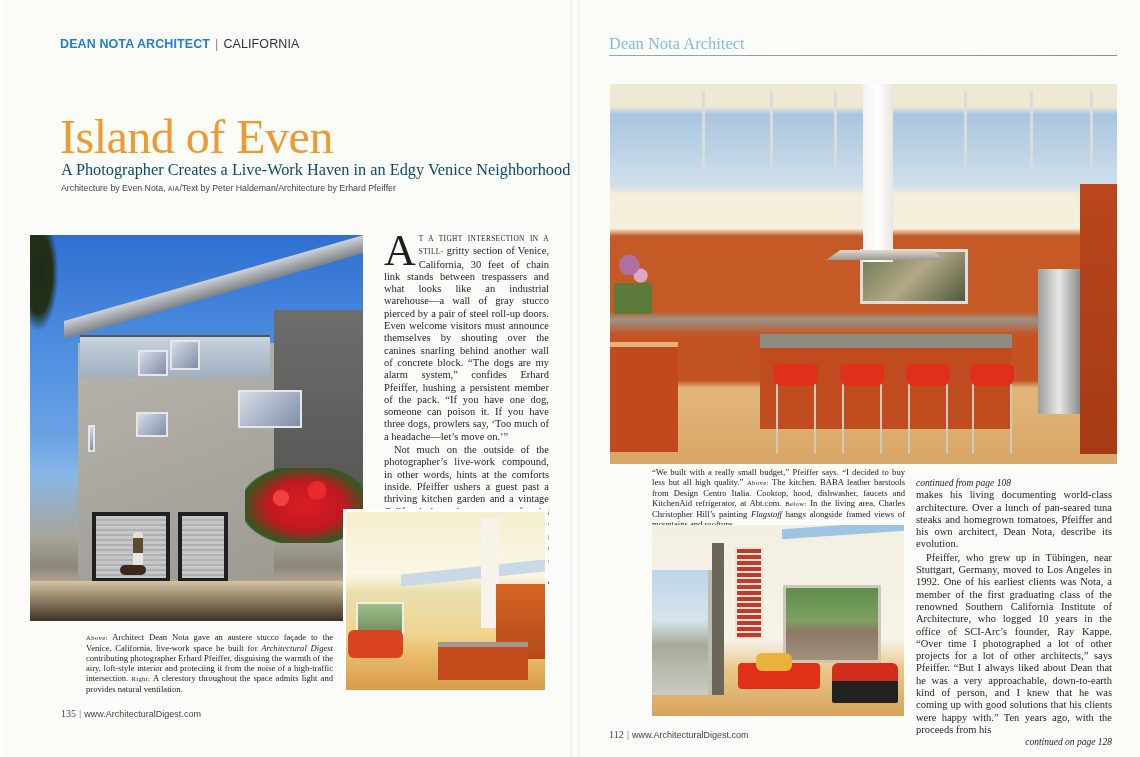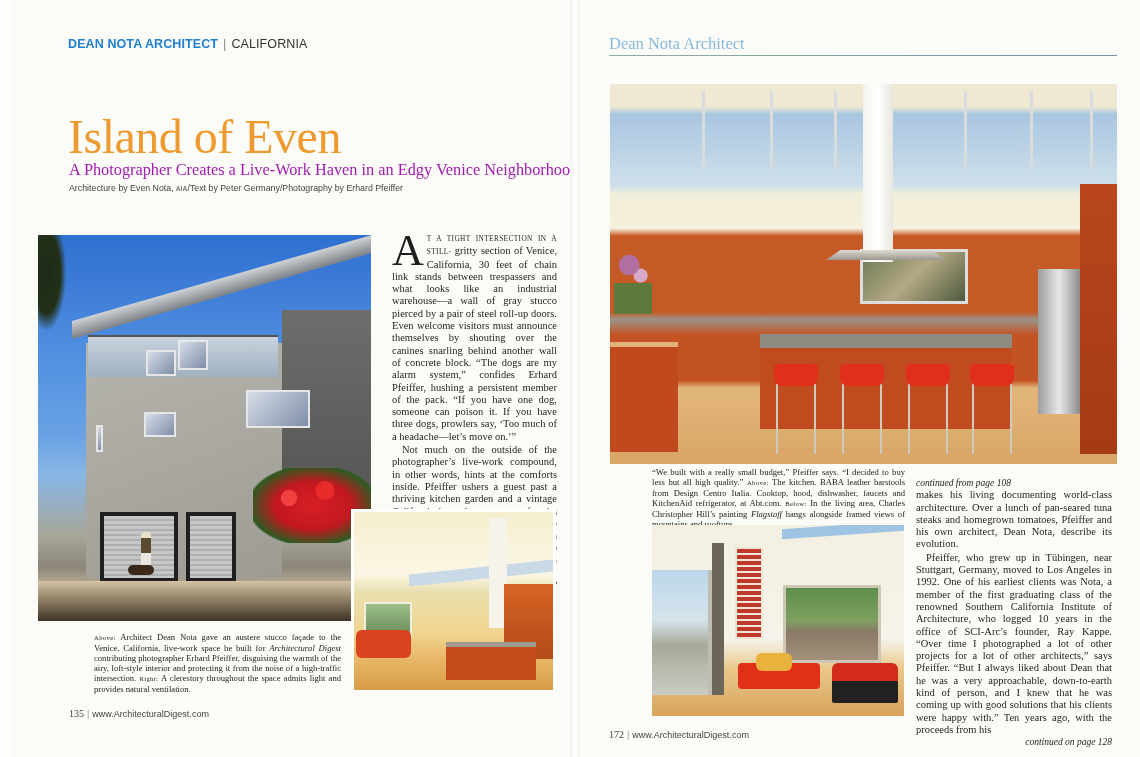--- a/index.html
+++ b/index.html
@@ -1,31 +1,31 @@
 <!DOCTYPE html>
 <html><head>
 <meta charset="utf-8">
 <style>
   * { box-sizing: border-box; margin: 0; padding: 0; }
   html, body { width: 1140px; height: 757px; overflow: hidden; background: #fdfdfc; }
   body { position: relative; font-family: "Liberation Serif", "DejaVu Serif", serif; color: #1a1a1a; }
   .spread { position: absolute; inset: 0; }
   .page { position: absolute; top: 0; height: 757px; background: #fbfbf8; }
-  .page-left { left: 12px; width: 570px; padding-left: 20px; }
+  .page-left { left: 4px; width: 570px; padding-left: 20px; }
   .page-right { left: 580px; width: 560px; }
   .gutter { position: absolute; left: 570px; top: 0; width: 10px; height: 757px; background: linear-gradient(90deg,#f0f0ee,#ffffff 50%,#f2f2f0); }
 
   
   .section-head { position: absolute; left: 56px; top: 37px; font-family: "Liberation Sans", "DejaVu Sans", sans-serif; font-size: 12.5px; font-weight: bold; letter-spacing: 0.1px; }
   .section-head .brand { color: #1f7fd0; }
   .section-head .sep { color: #888; font-weight: normal; margin: 0 5px; }
   .section-head .region { color: #333; font-weight: normal; }
 
   .title { position: absolute; left: 56px; top: 113px; font-size: 48px; color: #ee9a2e; font-weight: normal; letter-spacing: -0.5px; line-height: 1; }
-  .subtitle { position: absolute; left: 57px; top: 160px; font-size: 16.3px; color: #a21caf; text-align: center; }
+  .subtitle { position: absolute; left: 57px; top: 160px; font-size: 16.3px; color: #0c4a6e; text-align: center; }
   .credits { position: absolute; left: 57px; top: 183px; font-family: "Liberation Sans", "DejaVu Sans", sans-serif; font-size: 8.8px; color: #444; }
   .credits .aia { font-size: 6.5px; letter-spacing: 0.3px; }
 
   
   .photo { position: absolute; overflow: hidden; }
   .photo-exterior { left: 26px; top: 235px; width: 333px; height: 386px;
     background: linear-gradient(180deg,#2f6fd0 0%,#4f8fe0 30%,#6aa2e4 52%,#87b6e6 62%,#a8a699 78%,#8c867a 86%,#cdbd9f 93%,#b9a883 100%); }
   .ext-tree { position: absolute; left: 0; top: 0; width: 28px; height: 95px; background: radial-gradient(ellipse at 30% 40%,#1e2a18 0%,#233018 50%,transparent 72%); }
   .ext-roof { position: absolute; left: 34px; top: 86px; width: 300px; height: 18px; background: linear-gradient(180deg,#cfd2d5,#7c8288); transform: skewY(-16deg); transform-origin: left bottom; }
   .ext-wall { position: absolute; left: 48px; top: 108px; width: 196px; height: 235px; background: linear-gradient(160deg,#b5b4ad,#9d9b94); }
@@ -106,21 +106,21 @@
 <div class="spread">
 
   <div class="page page-left">
     <div class="section-head">
       <span class="brand">DEAN NOTA ARCHITECT</span><span class="sep">|</span><span class="region">CALIFORNIA</span>
     </div>
 
     <h1 class="title">Island of Even</h1>
     <div class="subtitle">A Photographer Creates a Live-Work Haven in an Edgy Venice Neighborhood</div>
     <div class="credits">
-      <span>Architecture by Even Nota, </span><span class="aia">AIA</span><span>/Text by Peter Germany/Photography by Erhard Pfeiffer</span>
+      <span>Architecture by Even Nota, </span><span class="aia">AIA</span><span>/Text by Peter Haldeman/Architecture by Erhard Pfeiffer</span>
     </div>
 
     <div class="photo photo-exterior">
       <div class="ext-tree"></div>
       <div class="ext-side"></div>
       <div class="ext-wall"></div>
       <div class="ext-upper-glass"></div>
       <div class="ext-roof"></div>
       <div class="ext-window" style="left:108px;top:115px;width:30px;height:26px;"></div>
       <div class="ext-window" style="left:140px;top:105px;width:30px;height:30px;"></div>
@@ -204,15 +204,15 @@
   </div>
 
   <div class="body-text col-right">
     <span class="cont-from">continued from page 108</span>
     <p>makes his living documenting world-class architecture. Over a lunch of pan-seared tuna steaks and homegrown tomatoes, Pfeiffer and his own architect, Dean Nota, describe its evolution.</p>
     <p class="indent">Pfeiffer, who grew up in Tübingen, near Stuttgart, Germany, moved to Los Angeles in 1992. One of his earliest clients was Nota, a member of the first graduating class of the renowned Southern California Institute of Architecture, who logged 10 years in the office of SCI-Arc’s founder, Ray Kappe. “Over time I photographed a lot of other projects for a lot of other architects,” says Pfeiffer. “But I always liked about Dean that he was a very approachable, down-to-earth kind of person, and I knew that he was coming up with good solutions that his clients were happy with.” Ten years ago, with the proceeds from his</p>
     <span class="continued">continued on page 128</span>
   </div>
 
   <div class="folio folio-right">
-    <span class="num">172</span><span class="bar">|</span><span>www.ArchitecturalDigest.com</span>
+    <span class="num">112</span><span class="bar">|</span><span>www.ArchitecturalDigest.com</span>
   </div>
 </div>
 
 </body></html>

